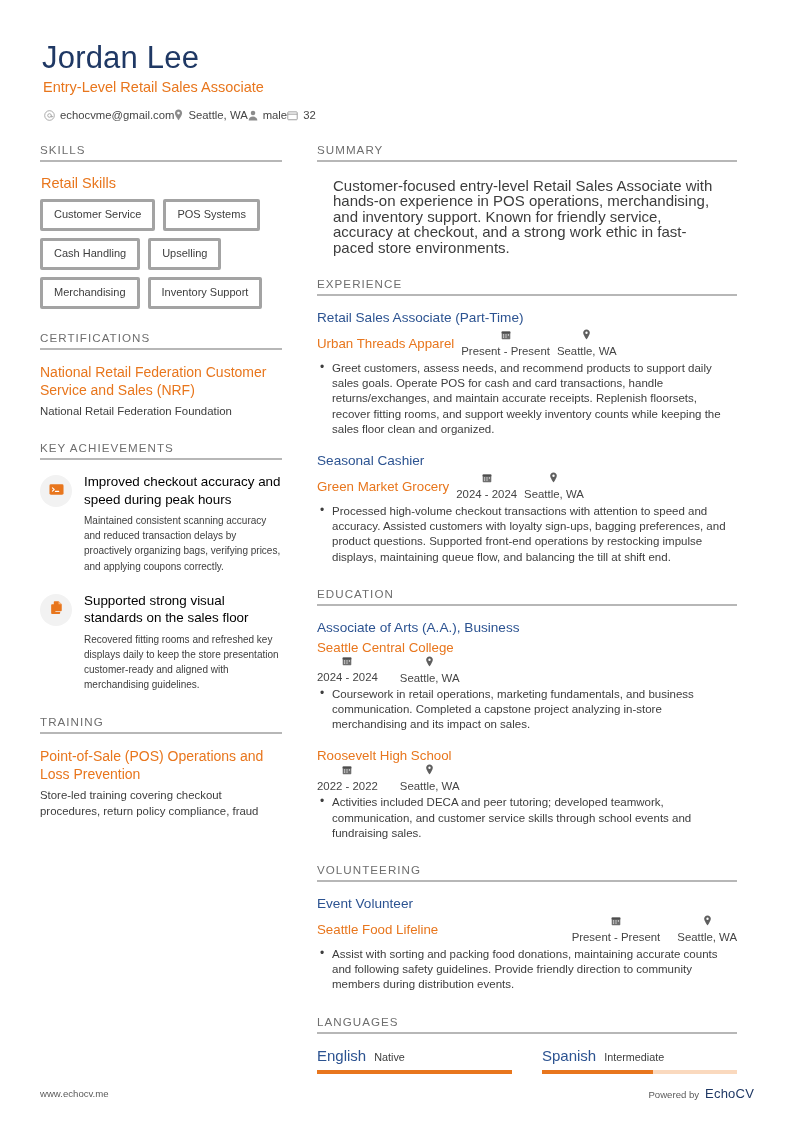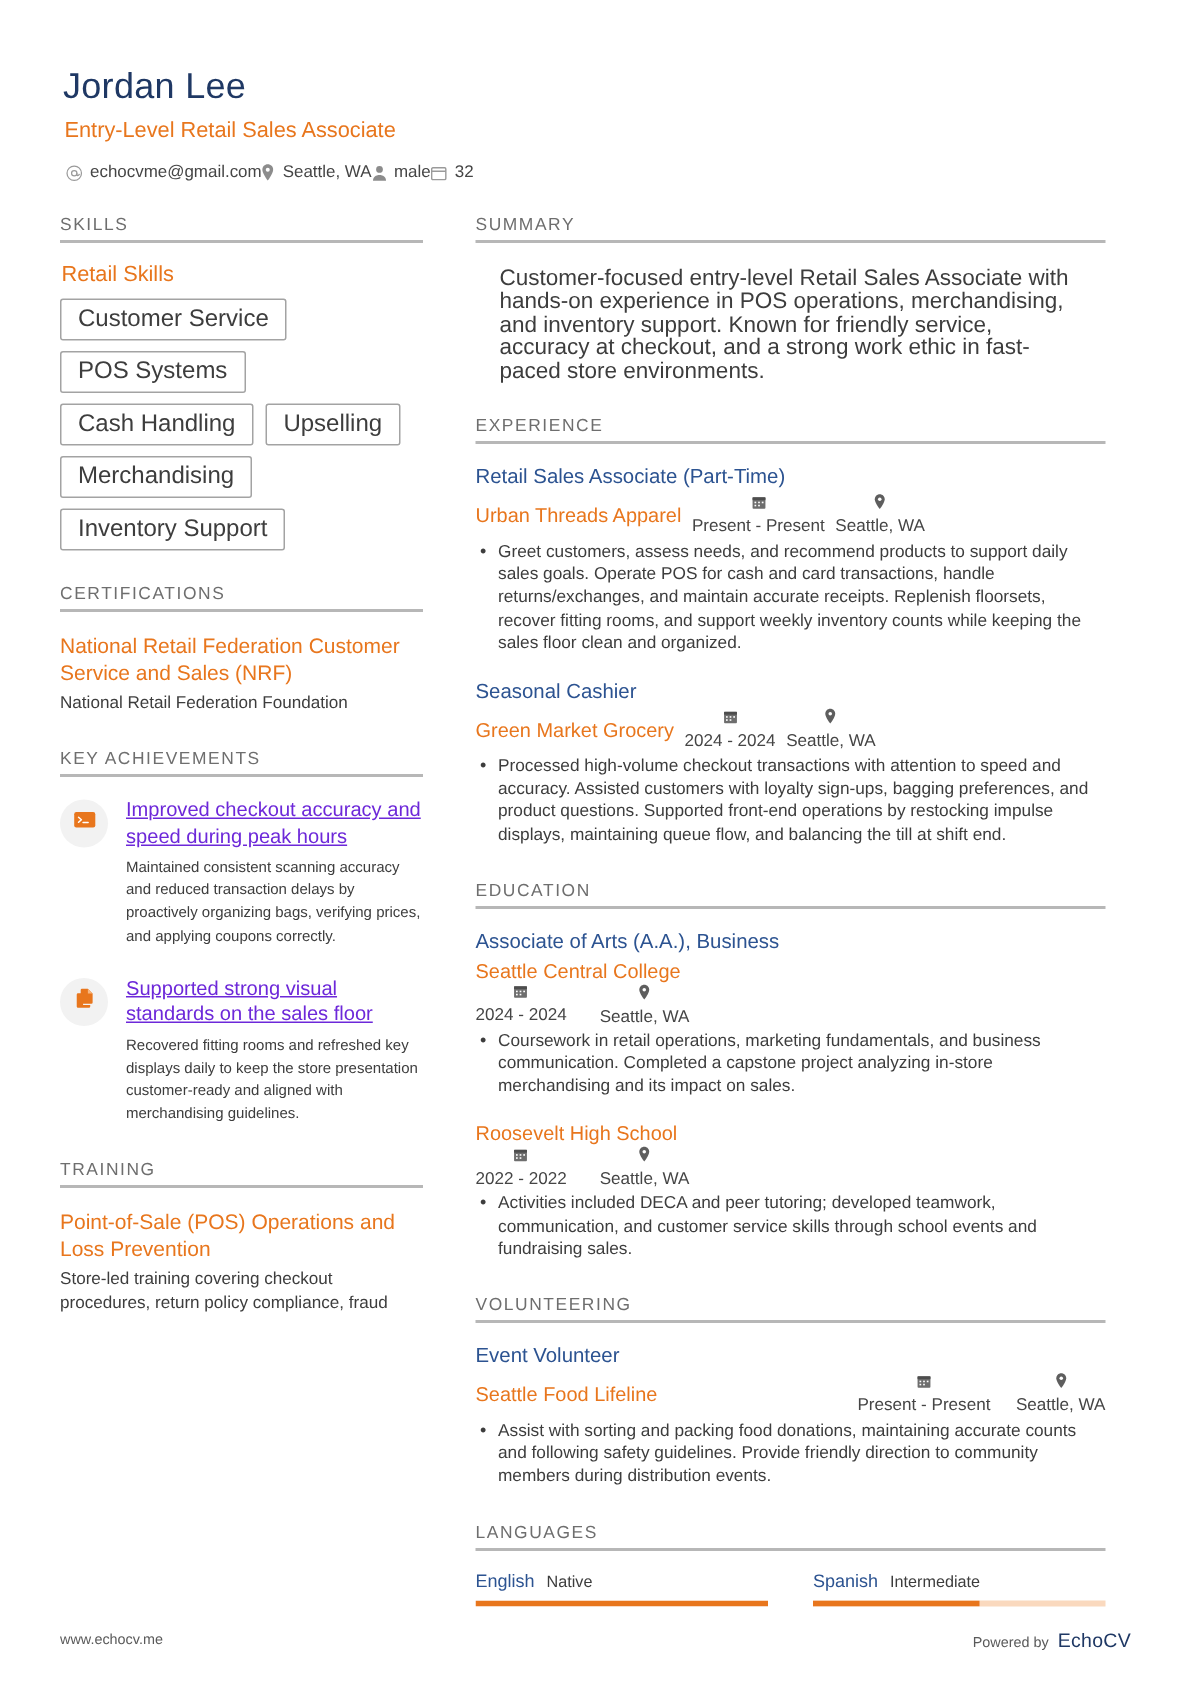--- a/index.html
+++ b/index.html
@@ -19,21 +19,21 @@
     width: 794px;
     height: 1123px;
     position: relative;
     box-sizing: border-box;
     padding: 40px 40px 0 40px;
   }
 
   
   .header { margin-bottom: 14px; }
   .full-name {
-    font-size: 24px;
+    font-size: 31px;
     line-height: 36px;
     color: #1F3864;
     font-weight: 400;
     letter-spacing: 0.2px;
     margin: 0 0 2px 2px;
   }
   .job-title {
     font-size: 14.5px;
     line-height: 19px;
     color: #E8761D;
@@ -87,24 +87,24 @@
     color: #E8761D;
     font-size: 14.5px;
     margin: 0 0 8px 1px;
   }
   .chips {
     display: flex;
     flex-wrap: wrap;
     gap: 7px 8px;
   }
   .chip {
-    border: 1px solid #a3a3a3;
+    border: 3px solid #a3a3a3;
     border-radius: 2px;
     padding: 6px 11px 7px 11px;
-    font-size: 16px;
+    font-size: 11px;
     color: #3D3D3D;
     line-height: 13px;
     background: #fff;
   }
 
   
   .item-head-orange {
     color: #E8761D;
     font-size: 14px;
     line-height: 18px;
@@ -129,25 +129,24 @@
     height: 32px;
     border-radius: 50%;
     background: #F2F2F2;
     display: flex;
     align-items: center;
     justify-content: center;
     margin-top: 2px;
   }
   .ach-body { flex: 1 1 auto; }
   .ach-title {
-    color: #6d28d9;
+    color: #000000;
     font-size: 13.4px;
     line-height: 17.5px;
     margin: 0 0 5px 0;
-    text-decoration: underline;
   }
   .ach-desc {
     font-size: 10px;
     line-height: 15.2px;
     color: #3D3D3D;
     margin: 0;
   }
 
   
   .summary-text {
@@ -230,21 +229,21 @@
     flex: 1 1 0;
   }
   .lang-labels {
     display: flex;
     align-items: baseline;
     gap: 8px;
     margin-bottom: 6px;
   }
   .lang-name {
     color: #2C5391;
-    font-size: 12px;
+    font-size: 15px;
   }
   .lang-level {
     color: #3D3D3D;
     font-size: 10.8px;
   }
   .lang-bar {
     height: 4px;
     background: #FAD9BE;
     border-radius: 0;
     overflow: hidden;

